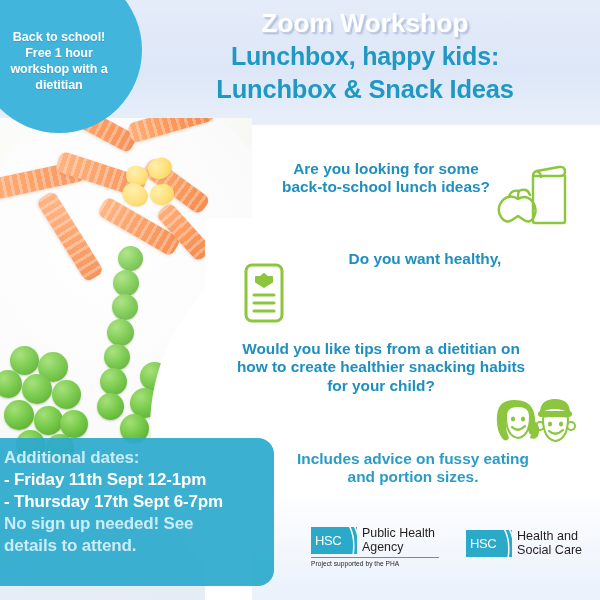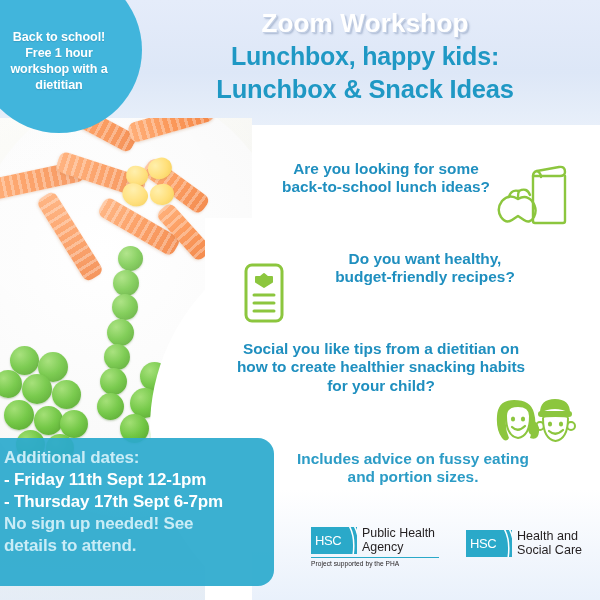--- a/index.html
+++ b/index.html
@@ -271,35 +271,34 @@
       <path d="M40 8 Q44 10 44 14"></path>
       <path d="M22 28 Q30 24 33 32"></path>
       <path d="M22 28 Q14 26 12 34"></path>
       <path d="M21 34 Q21 30 22 28"></path>
       <path d="M21 36 Q12 30 5 38 Q-1 46 4 54 Q9 61 15 57 Q21 53 21 53 Q21 53 27 57 Q33 61 37 54 Q41 46 35 38 Q29 31 21 36 Z"></path>
     </svg>
   </div>
 
   <div class="qtext" id="q2">
     <div>Do you want healthy,</div>
-    <div>budget-friendly recipes?</div>
   </div>
 
   <div class="icon" id="icon-recipe">
     <svg width="44" height="62" viewBox="0 0 44 62" fill="none" stroke="#8cc63e" stroke-width="3" stroke-linecap="round" stroke-linejoin="round">
       <rect x="4" y="3" width="36" height="56" rx="6"></rect>
       <path d="M22 12 L25.6 15 L30 15 L30 20 L22 25 L14 20 L14 15 L18.4 15 Z" fill="#8cc63e" stroke="#8cc63e" stroke-width="2"></path>
       <line x1="12" y1="33" x2="32" y2="33"></line>
       <line x1="12" y1="41" x2="32" y2="41"></line>
       <line x1="12" y1="49" x2="32" y2="49"></line>
     </svg>
   </div>
 
   <div class="qtext" id="q3">
-    <div>Social you like tips from a dietitian on</div>
+    <div>Would you like tips from a dietitian on</div>
     <div>how to create healthier snacking habits</div>
     <div>for your child?</div>
   </div>
 
   <div class="icon" id="icon-kids">
     <svg width="88" height="50" viewBox="0 0 88 50" fill="none">
       <g fill="#8cc63e">
 
         <path d="M22 4 Q6 4 5 20 Q4 34 10 42 Q14 47 17 42 Q13 33 14 24 Q22 27 31 22 Q36 28 36 34 Q38 41 42 38 Q45 28 42 17 Q39 4 22 4 Z"></path>
 

